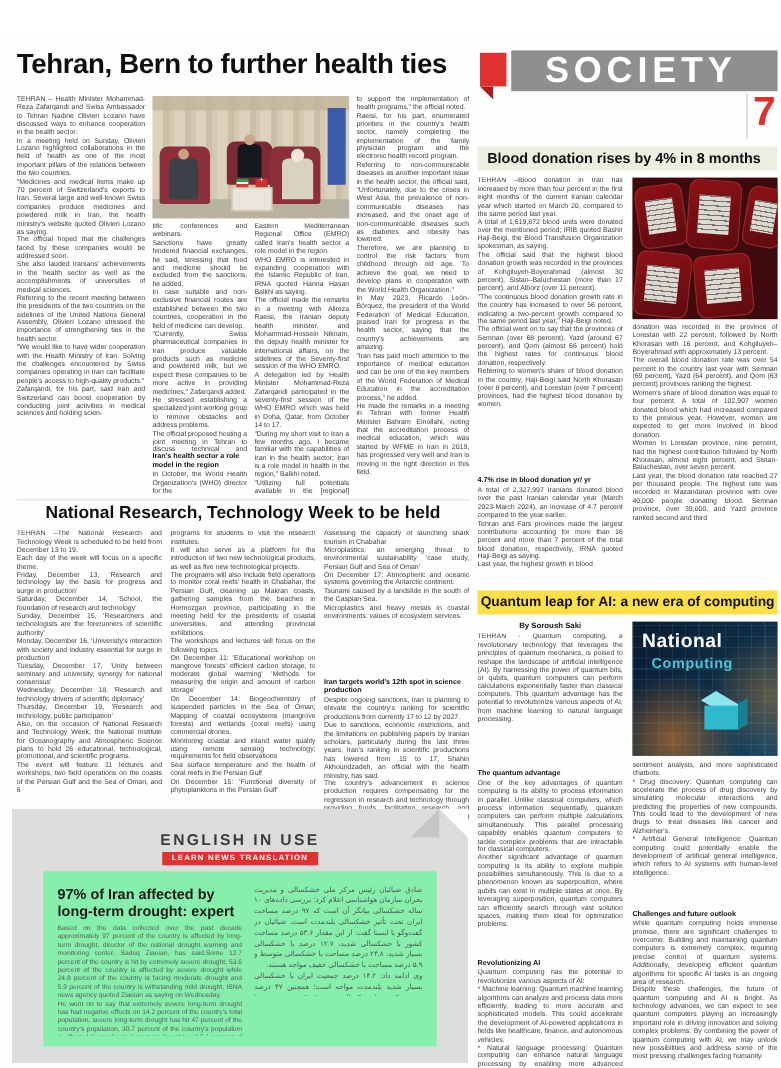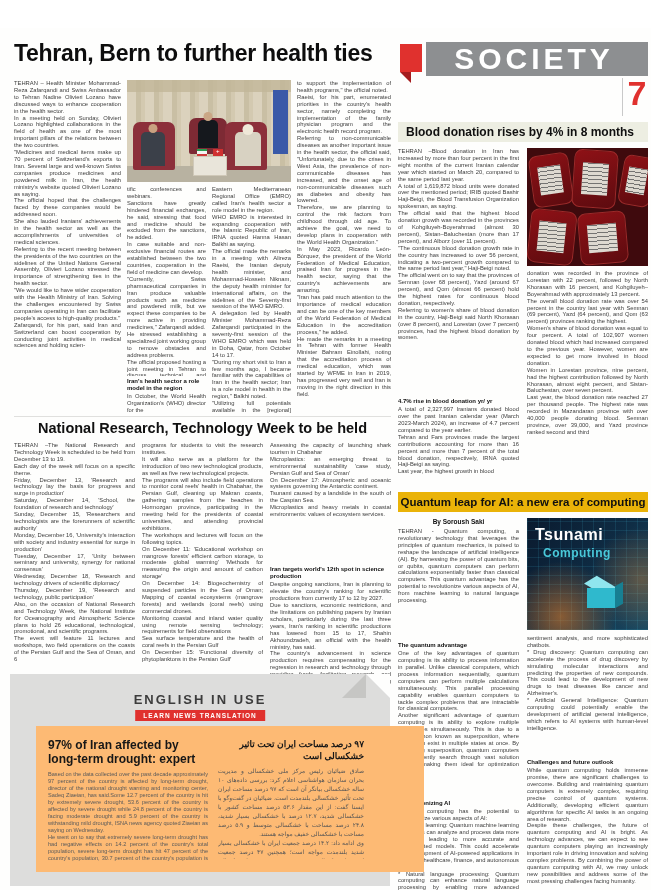--- a/index.html
+++ b/index.html
@@ -75,21 +75,21 @@
 
   
   .research-rule { position:absolute; left:14px; top:388px; width:377px; height:1px; background:#e0e0de; }
   .research-headline { position:absolute; left:14px; top:392px; width:377px; text-align:center;
     font-size:14.5px; font-weight:bold; color:#101010; }
   .research-body { position:absolute; left:14px; top:414px; width:377px; height:244px; display:flex; gap:7px; }
   .research-body > div { width:121px; height:100%; }
 
   
   .quantum-bar { position:absolute; left:398px; top:464px; width:250px; height:20px;
-    background:#eab308; color:#101010; font-weight:bold; font-size:11.5px; line-height:20px; text-align:center; }
+    background:#fde047; color:#101010; font-weight:bold; font-size:11.5px; line-height:20px; text-align:center; }
   .quantum-body { position:absolute; left:398px; top:490px; width:250px; height:392px; display:flex; gap:8px; }
   .quantum-left { width:121px; height:100%; }
   .quantum-right { width:121px; height:100%; }
   .quantum-byline { font-size:6.5px; font-weight:bold; color:#111; text-align:center; margin-bottom:3px; }
   .quantum-photo { position:relative; width:121px; height:112px; overflow:hidden; margin-bottom:5px;
     background:
       radial-gradient(circle at 28% 88%, rgba(235,130,40,.55), transparent 42%),
       radial-gradient(circle at 95% 55%, rgba(235,140,50,.35), transparent 40%),
       repeating-linear-gradient(0deg, rgba(70,200,230,.12) 0 1px, transparent 1px 9px),
       repeating-linear-gradient(90deg, rgba(70,200,230,.12) 0 1px, transparent 1px 11px),
@@ -105,21 +105,21 @@
   .eiu-box { position:absolute; left:10px; top:646px; width:380px; height:212px; background:#dddddc; }
   .eiu-fold-white { position:absolute; right:0; top:0; width:0; height:0;
     border-top:24px solid #fefefd; border-left:24px solid transparent; }
   .eiu-fold-flap { position:absolute; right:24px; top:0; width:0; height:0;
     border-bottom:24px solid #c6c6c4; border-left:24px solid transparent; }
   .eiu-title { position:absolute; left:0; top:18px; width:100%; text-align:center;
     font-size:13px; font-weight:bold; letter-spacing:2px; color:#3c3c3c; }
   .eiu-tag { position:absolute; left:50%; top:36px; transform:translateX(-50%);
     background:#e0312e; color:#ffffff; font-size:6.5px; font-weight:bold; letter-spacing:1px;
     padding:2px 8px; }
-  .eiu-card { position:absolute; left:26px; top:52px; width:388px; height:146px; background:#fdba74;
+  .eiu-card { position:absolute; left:26px; top:52px; width:328px; height:146px; background:#86efac;
     display:flex; gap:10px; padding:12px 12px; }
   .eiu-en { width:160px; }
   .eiu-fa { width:146px; direction:rtl; }
   .eiu-en-headline { font-size:12px; font-weight:bold; color:#171717; line-height:14px; margin-bottom:5px; }
   .eiu-en-body { font-size:5.6px; line-height:7px; color:#5a5a5a; text-align:justify; white-space:pre-line; overflow:hidden; height:92px; }
   .eiu-fa-headline { font-size:9px; font-weight:bold; color:#171717; line-height:12px; margin-bottom:5px; text-align:right; }
   .eiu-fa-body { font-size:6px; line-height:9px; color:#555; text-align:justify; white-space:pre-line; overflow:hidden; height:92px; }
 
   .bottom-band { position:absolute; left:10px; top:864px; width:380px; height:26px; background:#e2e2e0; }
 </style>
@@ -271,21 +271,21 @@
       <div class="subhead">The quantum advantage</div>
       <div class="flow" style="height:148px">One of the key advantages of quantum computing is its ability to process information in parallel. Unlike classical computers, which process information sequentially, quantum computers can perform multiple calculations simultaneously. This parallel processing capability enables quantum computers to tackle complex problems that are intractable for classical computers.
 Another significant advantage of quantum computing is its ability to explore multiple possibilities simultaneously. This is due to a phenomenon known as superposition, where qubits can exist in multiple states at once. By leveraging superposition, quantum computers can efficiently search through vast solution spaces, making them ideal for optimization problems.</div>
       <div class="subhead">Revolutionizing AI</div>
       <div class="flow" style="height:94px">Quantum computing has the potential to revolutionize various aspects of AI:
 * Machine learning: Quantum machine learning algorithms can analyze and process data more efficiently, leading to more accurate and sophisticated models. This could accelerate the development of AI-powered applications in fields like healthcare, finance, and autonomous vehicles.
 * Natural language processing: Quantum computing can enhance natural language processing by enabling more advanced language models. This could lead to more accurate language translation, improved</div>
     </div>
     <div class="quantum-right">
       <div class="quantum-photo">
-        <div class="q-title">Tsunami</div>
+        <div class="q-title">National</div>
         <div class="q-subtitle">Computing</div>
         <div class="q-cube-top"></div>
         <div class="q-cube-front"></div>
         <div class="q-cube-side"></div>
       </div>
       <div class="flow" style="height:122px">sentiment analysis, and more sophisticated chatbots.
 * Drug discovery: Quantum computing can accelerate the process of drug discovery by simulating molecular interactions and predicting the properties of new compounds. This could lead to the development of new drugs to treat diseases like cancer and Alzheimer's.
 * Artificial General Intelligence: Quantum computing could potentially enable the development of artificial general intelligence, which refers to AI systems with human-level intelligence.</div>
       <div class="subhead">Challenges and future outlook</div>
       <div class="flow" style="height:138px">While quantum computing holds immense promise, there are significant challenges to overcome. Building and maintaining quantum computers is extremely complex, requiring precise control of quantum systems. Additionally, developing efficient quantum algorithms for specific AI tasks is an ongoing area of research.
@@ -298,21 +298,20 @@
     <div class="eiu-fold-flap"></div>
     <div class="eiu-title">ENGLISH IN USE</div>
     <div class="eiu-tag">LEARN NEWS TRANSLATION</div>
     <div class="eiu-card">
       <div class="eiu-en">
         <div class="eiu-en-headline">97% of Iran affected by long-term drought: expert</div>
         <div class="eiu-en-body">Based on the data collected over the past decade approximately 97 percent of the country is affected by long-term drought, director of the national drought warning and monitoring center, Sadeq Ziaeian, has said.Some 12.7 percent of the country is hit by extremely severe drought, 53.6 percent of the country is affected by severe drought while 24.8 percent of the country is facing moderate drought and 5.9 percent of the country is withstanding mild drought, ISNA news agency quoted Ziaeian as saying on Wednesday.
 He went on to say that extremely severe long-term drought has had negative effects on 14.2 percent of the country's total population, severe long-term drought has hit 47 percent of the country's population, 30.7 percent of the country's population is affected by moderate long-term drought and 5.1 percent of the population is stricken with mild drought.</div>
       </div>
       <div class="eiu-fa">
-        <div class="eiu-fa-headline">۹۷ درصد مساحت ایران تحت تاثیر خشکسالی است</div>
         <div class="eiu-fa-body">صادق ضیائیان رئیس مرکز ملی خشکسالی و مدیریت بحران سازمان هواشناسی اعلام کرد: بررسی داده‌های ۱۰ ساله خشکسالی بیانگر آن است که ۹۷ درصد مساحت ایران تحت تأثیر خشکسالی بلندمدت است. ضیائیان در گفت‌وگو با ایسنا گفت: از این مقدار ۵۳.۶ درصد مساحت کشور با خشکسالی شدید، ۱۲.۷ درصد با خشکسالی بسیار شدید، ۲۴.۸ درصد مساحت با خشکسالی متوسط و ۵.۹ درصد مساحت با خشکسالی خفیف مواجه هستند.
 وی ادامه داد: ۱۴.۲ درصد جمعیت ایران با خشکسالی بسیار شدید بلندمدت مواجه است؛ همچنین ۴۷ درصد جمعیت کشور با خشکسالی شدید، ۳۰.۷ درصد جمعیت با خشکسالی متوسط و ۵.۱ درصد جمعیت با خشکسالی خفیف دست و پنجه نرم می‌کنند.</div>
       </div>
     </div>
   </div>
 
   <div class="bottom-band"></div>
 
 </div>
 

